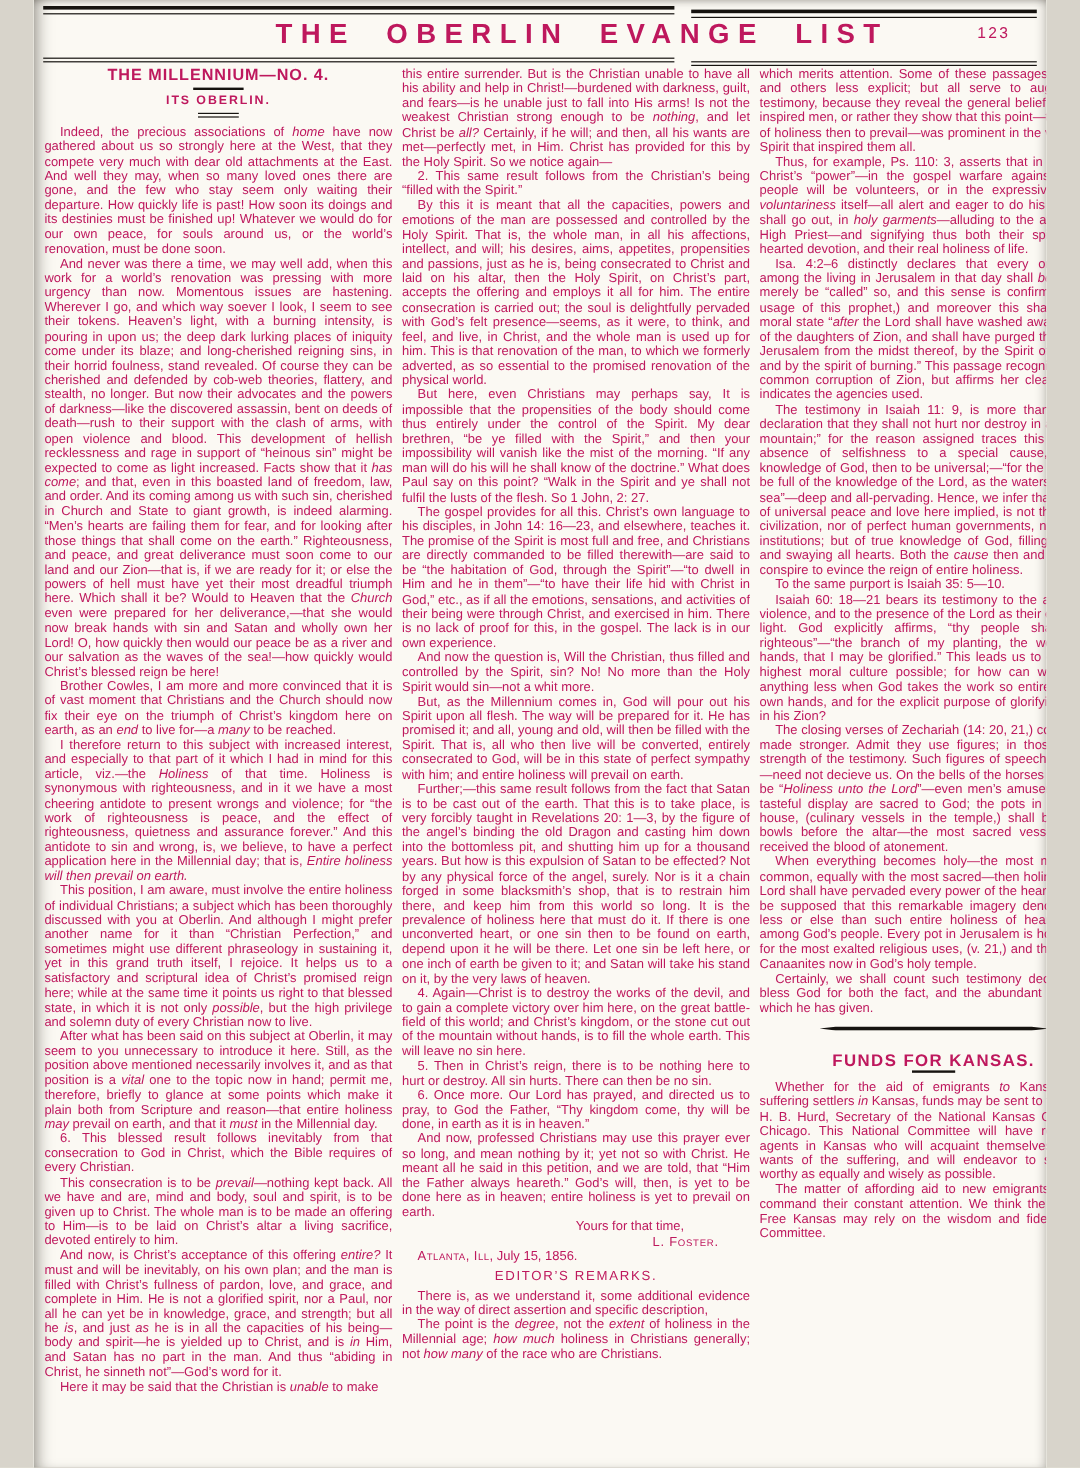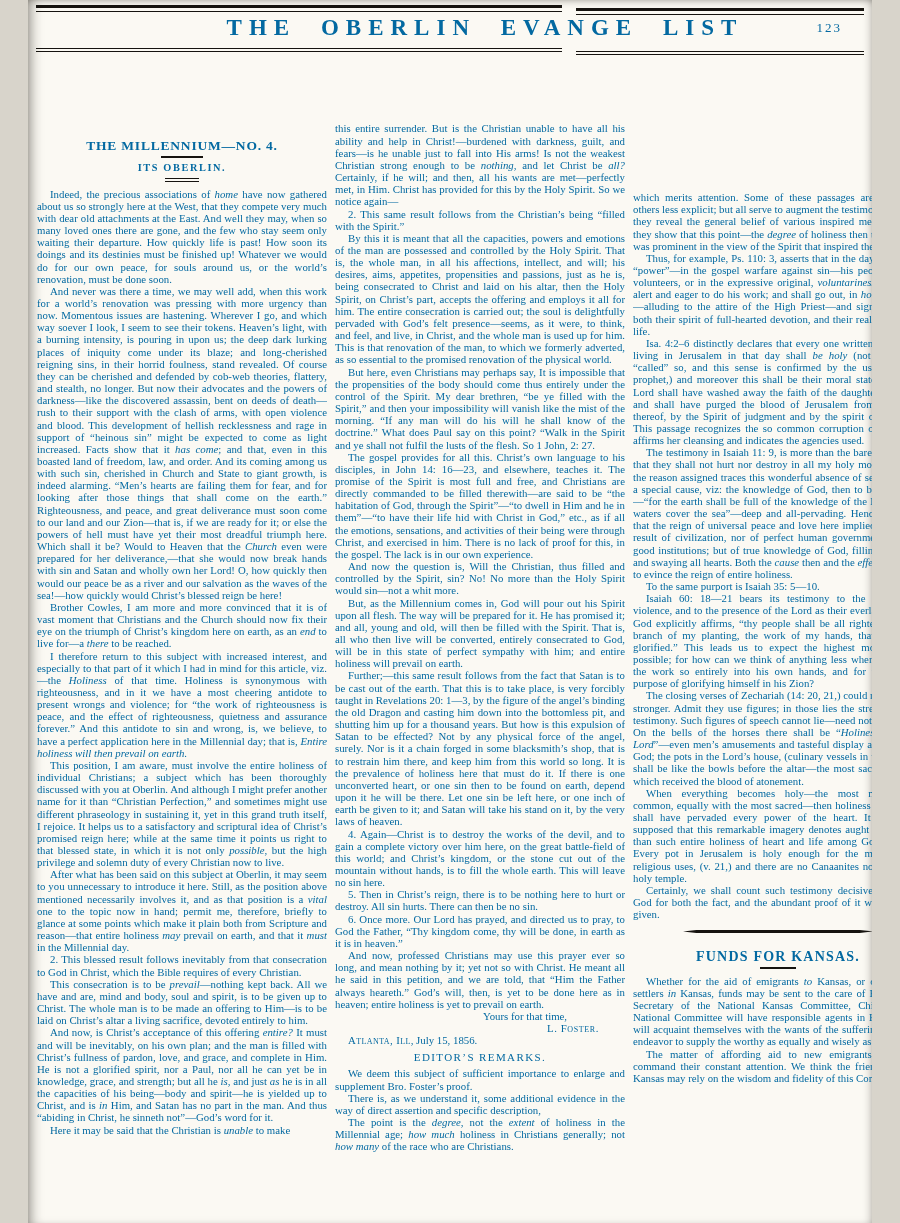--- a/index.html
+++ b/index.html
@@ -1,38 +1,38 @@
 <!DOCTYPE html>
 <html><head>
 <meta charset="utf-8">
 <style>
   html,body { margin:0; padding:0; background:#d8d4cb; }
   .page {
     width:844px; height:1223px; margin:0 auto; position:relative;
-    background:#fbf9f3; color:#0369a1; overflow:hidden;
-    font-family:Liberation Serif, serif;
+    background:#fbf9f3; color:#be185d; overflow:hidden;
+    font-family:Liberation Sans, sans-serif;
     box-shadow: inset 10px 0 14px -9px rgba(20,15,5,.55), inset -7px 0 10px -7px rgba(20,15,5,.35), inset 0 6px 8px -6px rgba(20,15,5,.3);
   }
   
   .masthead { padding:5px 8px 0 8px; }
   .mast-rule { display:flex; justify-content:space-between; }
   .mast-rule .seg-l { width:63.5%; }
   .mast-rule .seg-r { width:34.8%; }
   .mast-rule.top .seg { border-top:3px solid #16130f; border-bottom:1px solid #16130f; height:3px; }
   .mast-rule.top .seg-r { transform:translateY(3px); }
   .mast-rule.bottom .seg { border-top:1px solid #16130f; border-bottom:1px solid #16130f; height:2px; }
   .mast-rule.bottom .seg-r { transform:translateY(3px); }
   .mast-title-row { position:relative; height:36px; }
   .mast-title {
     position:absolute; left:175px; right:105px; top:3px; text-align:center;
     font-size:23px; font-weight:bold; letter-spacing:7px; word-spacing:12px; white-space:nowrap;
   }
   .mast-page { position:absolute; right:22px; top:8px; font-size:13px; letter-spacing:2px; }
   
-  .columns { display:flex; align-items:center; padding:3px 7px 0 9px; height:1164px; overflow:hidden; }
+  .columns { display:flex; align-items:flex-start; padding:3px 7px 0 9px; height:1164px; overflow:hidden; }
   .col { width:290px; flex:none; overflow:hidden; font-size:10.8px; line-height:12.15px; text-align:justify; padding-top:1px; }
   .col-rule { width:1px; flex:none; background:#2a261f; margin:0 3px 0 4px; }
   
   .article-title { text-align:center; font-weight:bold; font-size:13.5px; letter-spacing:.8px; margin-top:1px; }
   .hr-short  { width:42px; border-top:2px solid #16130f; margin:4px auto 4px; }
   .article-subtitle { text-align:center; font-weight:bold; font-size:10.3px; letter-spacing:1.6px; }
   .hr-short2 { width:34px; border-top:1px solid #16130f; border-bottom:1px solid #16130f; height:2px; margin:3px auto 6px; }
   .hr-short3 { width:36px; border-top:2px solid #16130f; margin:3px auto 6px; }
   .para { margin:0; text-indent:13px; }
   .para.flush { text-indent:0; }
@@ -66,25 +66,25 @@
   </div>
 
   <div class="columns">
     <section class="col">
         <div class="article-title">THE MILLENNIUM—NO. 4.</div>
         <div class="hr-short"></div>
         <div class="article-subtitle">ITS OBERLIN.</div>
         <div class="hr-short2"></div>
         <p class="para">Indeed, the precious associations of <i>home</i> have now gathered about us so strongly here at the West, that they compete very much with dear old attachments at the East. And well they may, when so many loved ones there are gone, and the few who stay seem only waiting their departure. How quickly life is past! How soon its doings and its destinies must be finished up! Whatever we would do for our own peace, for souls around us, or the world’s renovation, must be done soon.</p>
         <p class="para">And never was there a time, we may well add, when this work for a world’s renovation was pressing with more urgency than now. Momentous issues are hastening. Wherever I go, and which way soever I look, I seem to see their tokens. Heaven’s light, with a burning intensity, is pouring in upon us; the deep dark lurking places of iniquity come under its blaze; and long-cherished reigning sins, in their horrid foulness, stand revealed. Of course they can be cherished and defended by cob-web theories, flattery, and stealth, no longer. But now their advocates and the powers of darkness—like the discovered assassin, bent on deeds of death—rush to their support with the clash of arms, with open violence and blood. This development of hellish recklessness and rage in support of “heinous sin” might be expected to come as light increased. Facts show that it <i>has come</i>; and that, even in this boasted land of freedom, law, and order. And its coming among us with such sin, cherished in Church and State to giant growth, is indeed alarming. “Men’s hearts are failing them for fear, and for looking after those things that shall come on the earth.” Righteousness, and peace, and great deliverance must soon come to our land and our Zion—that is, if we are ready for it; or else the powers of hell must have yet their most dreadful triumph here. Which shall it be? Would to Heaven that the <i>Church</i> even were prepared for her deliverance,—that she would now break hands with sin and Satan and wholly own her Lord! O, how quickly then would our peace be as a river and our salvation as the waves of the sea!—how quickly would Christ’s blessed reign be here!</p>
-        <p class="para">Brother Cowles, I am more and more convinced that it is of vast moment that Christians and the Church should now fix their eye on the triumph of Christ’s kingdom here on earth, as an <i>end</i> to live for—a <i>there</i> to be reached.</p>
+        <p class="para">Brother Cowles, I am more and more convinced that it is of vast moment that Christians and the Church should now fix their eye on the triumph of Christ’s kingdom here on earth, as an <i>end</i> to live for—a <i>many</i> to be reached.</p>
         <p class="para">I therefore return to this subject with increased interest, and especially to that part of it which I had in mind for this article, viz.—the <i>Holiness</i> of that time. Holiness is synonymous with righteousness, and in it we have a most cheering antidote to present wrongs and violence; for “the work of righteousness is peace, and the effect of righteousness, quietness and assurance forever.” And this antidote to sin and wrong, is, we believe, to have a perfect application here in the Millennial day; that is, <i>Entire holiness will then prevail on earth.</i></p>
         <p class="para">This position, I am aware, must involve the entire holiness of individual Christians; a subject which has been thoroughly discussed with you at Oberlin. And although I might prefer another name for it than “Christian Perfection,” and sometimes might use different phraseology in sustaining it, yet in this grand truth itself, I rejoice. It helps us to a satisfactory and scriptural idea of Christ’s promised reign here; while at the same time it points us right to that blessed state, in which it is not only <i>possible</i>, but the high privilege and solemn duty of every Christian now to live.</p>
         <p class="para">After what has been said on this subject at Oberlin, it may seem to you unnecessary to introduce it here. Still, as the position above mentioned necessarily involves it, and as that position is a <i>vital</i> one to the topic now in hand; permit me, therefore, briefly to glance at some points which make it plain both from Scripture and reason—that entire holiness <i>may</i> prevail on earth, and that it <i>must</i> in the Millennial day.</p>
-        <p class="para">2. This blessed result follows inevitably from that consecration to God in Christ, which the Bible requires of every Christian.</p>
+        <p class="para">6. This blessed result follows inevitably from that consecration to God in Christ, which the Bible requires of every Christian.</p>
         <p class="para">This consecration is to be <i>prevail</i>—nothing kept back. All we have and are, mind and body, soul and spirit, is to be given up to Christ. The whole man is to be made an offering to Him—is to be laid on Christ’s altar a living sacrifice, devoted entirely to him.</p>
         <p class="para">And now, is Christ’s acceptance of this offering <i>entire?</i> It must and will be inevitably, on his own plan; and the man is filled with Christ’s fullness of pardon, love, and grace, and complete in Him. He is not a glorified spirit, nor a Paul, nor all he can yet be in knowledge, grace, and strength; but all he <i>is</i>, and just <i>as</i> he is in all the capacities of his being—body and spirit—he is yielded up to Christ, and is <i>in</i> Him, and Satan has no part in the man. And thus “abiding in Christ, he sinneth not”—God’s word for it.</p>
         <p class="para">Here it may be said that the Christian is <i>unable</i> to make</p>
       </section>
     <div class="col-rule"></div>
     <section class="col">
         <p class="para flush">this entire surrender. But is the Christian unable to have all his ability and help in Christ!—burdened with darkness, guilt, and fears—is he unable just to fall into His arms! Is not the weakest Christian strong enough to be <i>nothing</i>, and let Christ be <i>all?</i> Certainly, if he will; and then, all his wants are met—perfectly met, in Him. Christ has provided for this by the Holy Spirit. So we notice again—</p>
         <p class="para">2. This same result follows from the Christian’s being “filled with the Spirit.”</p>
         <p class="para">By this it is meant that all the capacities, powers and emotions of the man are possessed and controlled by the Holy Spirit. That is, the whole man, in all his affections, intellect, and will; his desires, aims, appetites, propensities and passions, just as he is, being consecrated to Christ and laid on his altar, then the Holy Spirit, on Christ’s part, accepts the offering and employs it all for him. The entire consecration is carried out; the soul is delightfully pervaded with God’s felt presence—seems, as it were, to think, and feel, and live, in Christ, and the whole man is used up for him. This is that renovation of the man, to which we formerly adverted, as so essential to the promised renovation of the physical world.</p>
         <p class="para">But here, even Christians may perhaps say, It is impossible that the propensities of the body should come thus entirely under the control of the Spirit. My dear brethren, “be ye filled with the Spirit,” and then your impossibility will vanish like the mist of the morning. “If any man will do his will he shall know of the doctrine.” What does Paul say on this point? “Walk in the Spirit and ye shall not fulfil the lusts of the flesh. So 1 John, 2: 27.</p>
@@ -93,21 +93,20 @@
         <p class="para">But, as the Millennium comes in, God will pour out his Spirit upon all flesh. The way will be prepared for it. He has promised it; and all, young and old, will then be filled with the Spirit. That is, all who then live will be converted, entirely consecrated to God, will be in this state of perfect sympathy with him; and entire holiness will prevail on earth.</p>
         <p class="para">Further;—this same result follows from the fact that Satan is to be cast out of the earth. That this is to take place, is very forcibly taught in Revelations 20: 1—3, by the figure of the angel’s binding the old Dragon and casting him down into the bottomless pit, and shutting him up for a thousand years. But how is this expulsion of Satan to be effected? Not by any physical force of the angel, surely. Nor is it a chain forged in some blacksmith’s shop, that is to restrain him there, and keep him from this world so long. It is the prevalence of holiness here that must do it. If there is one unconverted heart, or one sin then to be found on earth, depend upon it he will be there. Let one sin be left here, or one inch of earth be given to it; and Satan will take his stand on it, by the very laws of heaven.</p>
         <p class="para">4. Again—Christ is to destroy the works of the devil, and to gain a complete victory over him here, on the great battle-field of this world; and Christ’s kingdom, or the stone cut out of the mountain without hands, is to fill the whole earth. This will leave no sin here.</p>
         <p class="para">5. Then in Christ’s reign, there is to be nothing here to hurt or destroy. All sin hurts. There can then be no sin.</p>
         <p class="para">6. Once more. Our Lord has prayed, and directed us to pray, to God the Father, “Thy kingdom come, thy will be done, in earth as it is in heaven.”</p>
         <p class="para">And now, professed Christians may use this prayer ever so long, and mean nothing by it; yet not so with Christ. He meant all he said in this petition, and we are told, that “Him the Father always heareth.” God’s will, then, is yet to be done here as in heaven; entire holiness is yet to prevail on earth.</p>
         <div class="sig">Yours for that time,</div>
         <div class="sig-name">L. Foster.</div>
         <p class="para"><sc>Atlanta, Ill</sc>, July 15, 1856.</p>
         <div class="crosshead">EDITOR’S REMARKS.</div>
-        <p class="para">We deem this subject of sufficient importance to enlarge and supplement Bro. Foster’s proof.</p>
         <p class="para">There is, as we understand it, some additional evidence in the way of direct assertion and specific description,</p>
         <p class="para">The point is the <i>degree</i>, not the <i>extent</i> of holiness in the Millennial age; <i>how much</i> holiness in Christians generally; not <i>how many</i> of the race who are Christians.</p>
       </section>
     <div class="col-rule"></div>
     <section class="col">
         <p class="para flush">which merits attention. Some of these passages are more and others less explicit; but all serve to augment the testimony, because they reveal the general belief of various inspired men, or rather they show that this point—the <i>degree</i> of holiness then to prevail—was prominent in the view of the Spirit that inspired them all.</p>
         <p class="para">Thus, for example, Ps. 110: 3, asserts that in the day of Christ’s “power”—in the gospel warfare against sin—his people will be volunteers, or in the expressive original, <i>voluntariness</i> itself—all alert and eager to do his work; and shall go out, in <i>holy garments</i>—alluding to the attire of the High Priest—and signifying thus both their spirit of full-hearted devotion, and their real holiness of life.</p>
         <p class="para">Isa. 4:2–6 distinctly declares that every one written among the living in Jerusalem in that day shall <i>be holy</i> (not merely be “called” so, and this sense is confirmed by the usage of this prophet,) and moreover this shall be their moral state “<i>after</i> the Lord shall have washed away the faith of the daughters of Zion, and shall have purged the blood of Jerusalem from the midst thereof, by the Spirit of judgment and by the spirit of burning.” This passage recognizes the so common corruption of Zion, but affirms her cleansing and indicates the agencies used.</p>
         <p class="para">The testimony in Isaiah 11: 9, is more than the bare declaration that they shall not hurt nor destroy in all my holy mountain;” for the reason assigned traces this wonderful absence of selfishness to a special cause, viz: the knowledge of God, then to be universal;—“for the earth shall be full of the knowledge of the Lord, as the waters cover the sea”—deep and all-pervading. Hence, we infer that the reign of universal peace and love here implied, is not the result of civilization, nor of perfect human governments, nor of good institutions; but of true knowledge of God, filling all minds and swaying all hearts. Both the <i>cause</i> then and the <i>effect</i>, conspire to evince the reign of entire holiness.</p>
         <p class="para">To the same purport is Isaiah 35: 5—10.</p>

